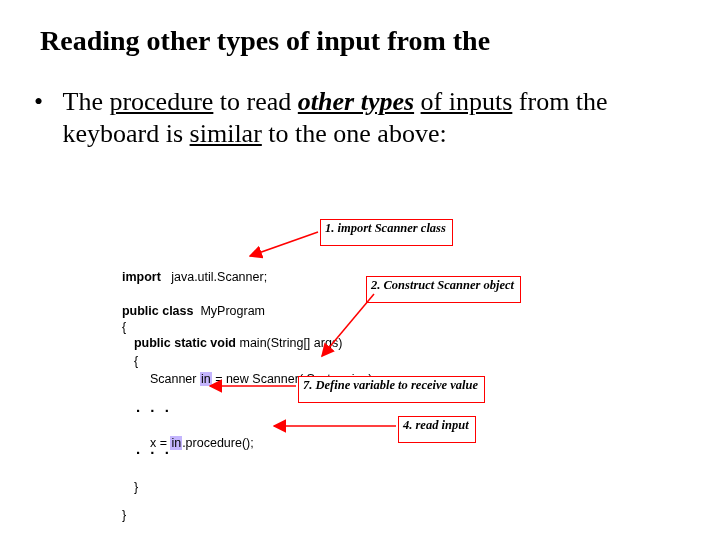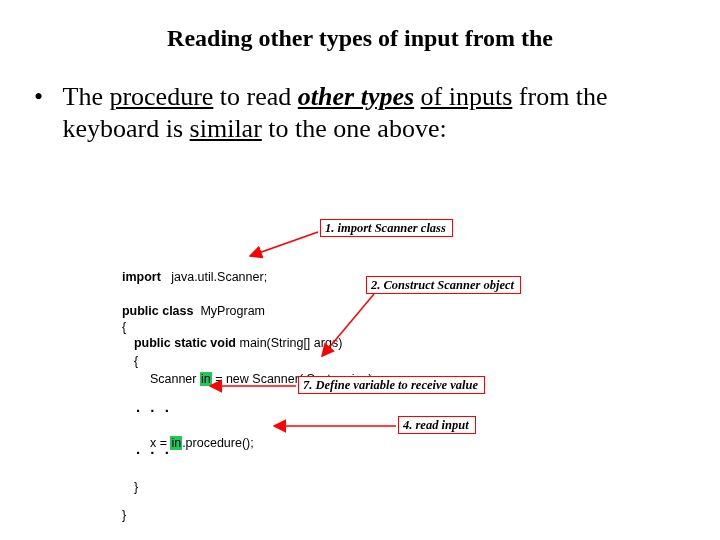--- a/index.html
+++ b/index.html
@@ -6,22 +6,21 @@
     margin: 0;
     padding: 0;
     width: 720px;
     height: 540px;
     background: #fff;
     font-family: "Times New Roman", serif;
     position: relative;
     overflow: hidden;
   }
   .title {
-    text-align: center;
-    font-size: 24px;
+    font-size: 28px;
     font-weight: bold;
     margin-top: 24px;
     line-height: 1.2;
     padding: 0 40px;
   }
   .bullet-block {
     margin-top: 28px;
     margin-left: 34px;
     font-size: 26px;
     line-height: 1.25;
@@ -48,42 +47,42 @@
   
   .code-line {
     position: absolute;
     font-family: Arial, Helvetica, sans-serif;
     font-size: 12.5px;
     color: #000;
     white-space: pre;
   }
   .kw { font-weight: bold; }
   .hl {
-    background: #22c55e;
+    background: #c4b5fd;
     padding: 0 1px;
   }
   .dots {
     font-family: Arial, Helvetica, sans-serif;
     font-size: 15px;
     font-weight: bold;
     letter-spacing: 3px;
     position: absolute;
   }
 
   
   .step {
     position: absolute;
     border: 1.5px solid #ff0000;
     background: #ffffff;
     font-family: "Times New Roman", serif;
     font-weight: bold;
     font-style: italic;
     font-size: 12.5px;
     color: #000;
-    padding: 1px 6px 0 4px;
+    padding: 1px 6px 9px 4px;
     white-space: nowrap;
   }
 
   svg.arrows {
     position: absolute;
     left: 0; top: 0;
     width: 560px;
     height: 310px;
     pointer-events: none;
   }

